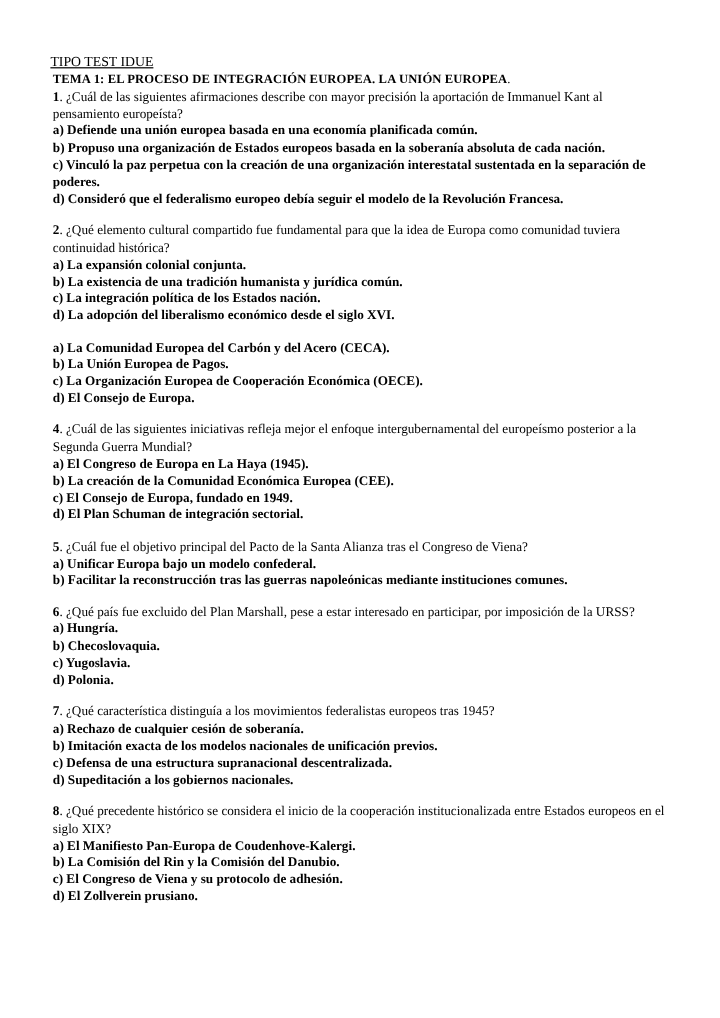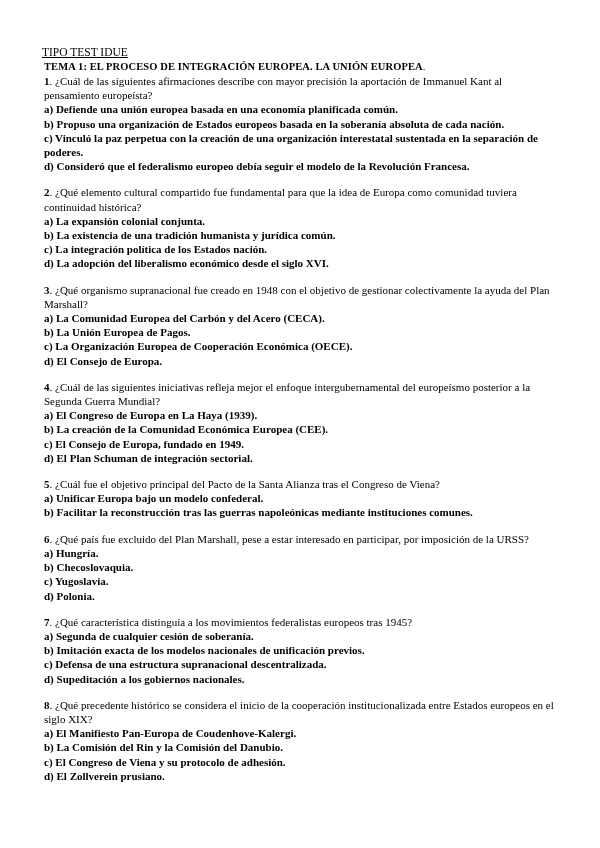--- a/index.html
+++ b/index.html
@@ -34,31 +34,30 @@
   <div class="q">
     <p class="q-text"><span class="q-num">2</span><span>. ¿Qué elemento cultural compartido fue fundamental para que la idea de Europa como comunidad tuviera continuidad histórica?</span></p>
     <p class="opt">a) La expansión colonial conjunta.</p>
     <p class="opt">b) La existencia de una tradición humanista y jurídica común.</p>
     <p class="opt">c) La integración política de los Estados nación.</p>
     <p class="opt">d) La adopción del liberalismo económico desde el siglo XVI.</p>
   </div>
   <div class="gap"></div>
 
   <div class="q">
-    <p class="q-text"><span class="q-num">3</span><span>. ¿Qué organismo supranacional fue creado en 1948 con el objetivo de gestionar colectivamente la ayuda del Plan Marshall?</span></p>
     <p class="opt">a) La Comunidad Europea del Carbón y del Acero (CECA).</p>
     <p class="opt">b) La Unión Europea de Pagos.</p>
     <p class="opt">c) La Organización Europea de Cooperación Económica (OECE).</p>
     <p class="opt">d) El Consejo de Europa.</p>
   </div>
   <div class="gap"></div>
 
   <div class="q">
     <p class="q-text"><span class="q-num">4</span><span>. ¿Cuál de las siguientes iniciativas refleja mejor el enfoque intergubernamental del europeísmo posterior a la Segunda Guerra Mundial?</span></p>
-    <p class="opt">a) El Congreso de Europa en La Haya (1939).</p>
+    <p class="opt">a) El Congreso de Europa en La Haya (1945).</p>
     <p class="opt">b) La creación de la Comunidad Económica Europea (CEE).</p>
     <p class="opt">c) El Consejo de Europa, fundado en 1949.</p>
     <p class="opt">d) El Plan Schuman de integración sectorial.</p>
   </div>
   <div class="gap"></div>
 
   <div class="q">
     <p class="q-text"><span class="q-num">5</span><span>. ¿Cuál fue el objetivo principal del Pacto de la Santa Alianza tras el Congreso de Viena?</span></p>
     <p class="opt">a) Unificar Europa bajo un modelo confederal.</p>
     <p class="opt">b) Facilitar la reconstrucción tras las guerras napoleónicas mediante instituciones comunes.</p>
@@ -69,21 +68,21 @@
     <p class="q-text"><span class="q-num">6</span><span>. ¿Qué país fue excluido del Plan Marshall, pese a estar interesado en participar, por imposición de la URSS?</span></p>
     <p class="opt">a) Hungría.</p>
     <p class="opt">b) Checoslovaquia.</p>
     <p class="opt">c) Yugoslavia.</p>
     <p class="opt">d) Polonia.</p>
   </div>
   <div class="gap"></div>
 
   <div class="q">
     <p class="q-text"><span class="q-num">7</span><span>. ¿Qué característica distinguía a los movimientos federalistas europeos tras 1945?</span></p>
-    <p class="opt">a) Segunda de cualquier cesión de soberanía.</p>
+    <p class="opt">a) Rechazo de cualquier cesión de soberanía.</p>
     <p class="opt">b) Imitación exacta de los modelos nacionales de unificación previos.</p>
     <p class="opt">c) Defensa de una estructura supranacional descentralizada.</p>
     <p class="opt">d) Supeditación a los gobiernos nacionales.</p>
   </div>
   <div class="gap"></div>
 
   <div class="q">
     <p class="q-text"><span class="q-num">8</span><span>. ¿Qué precedente histórico se considera el inicio de la cooperación institucionalizada entre Estados europeos en el siglo XIX?</span></p>
     <p class="opt">a) El Manifiesto Pan-Europa de Coudenhove-Kalergi.</p>
     <p class="opt">b) La Comisión del Rin y la Comisión del Danubio.</p>

